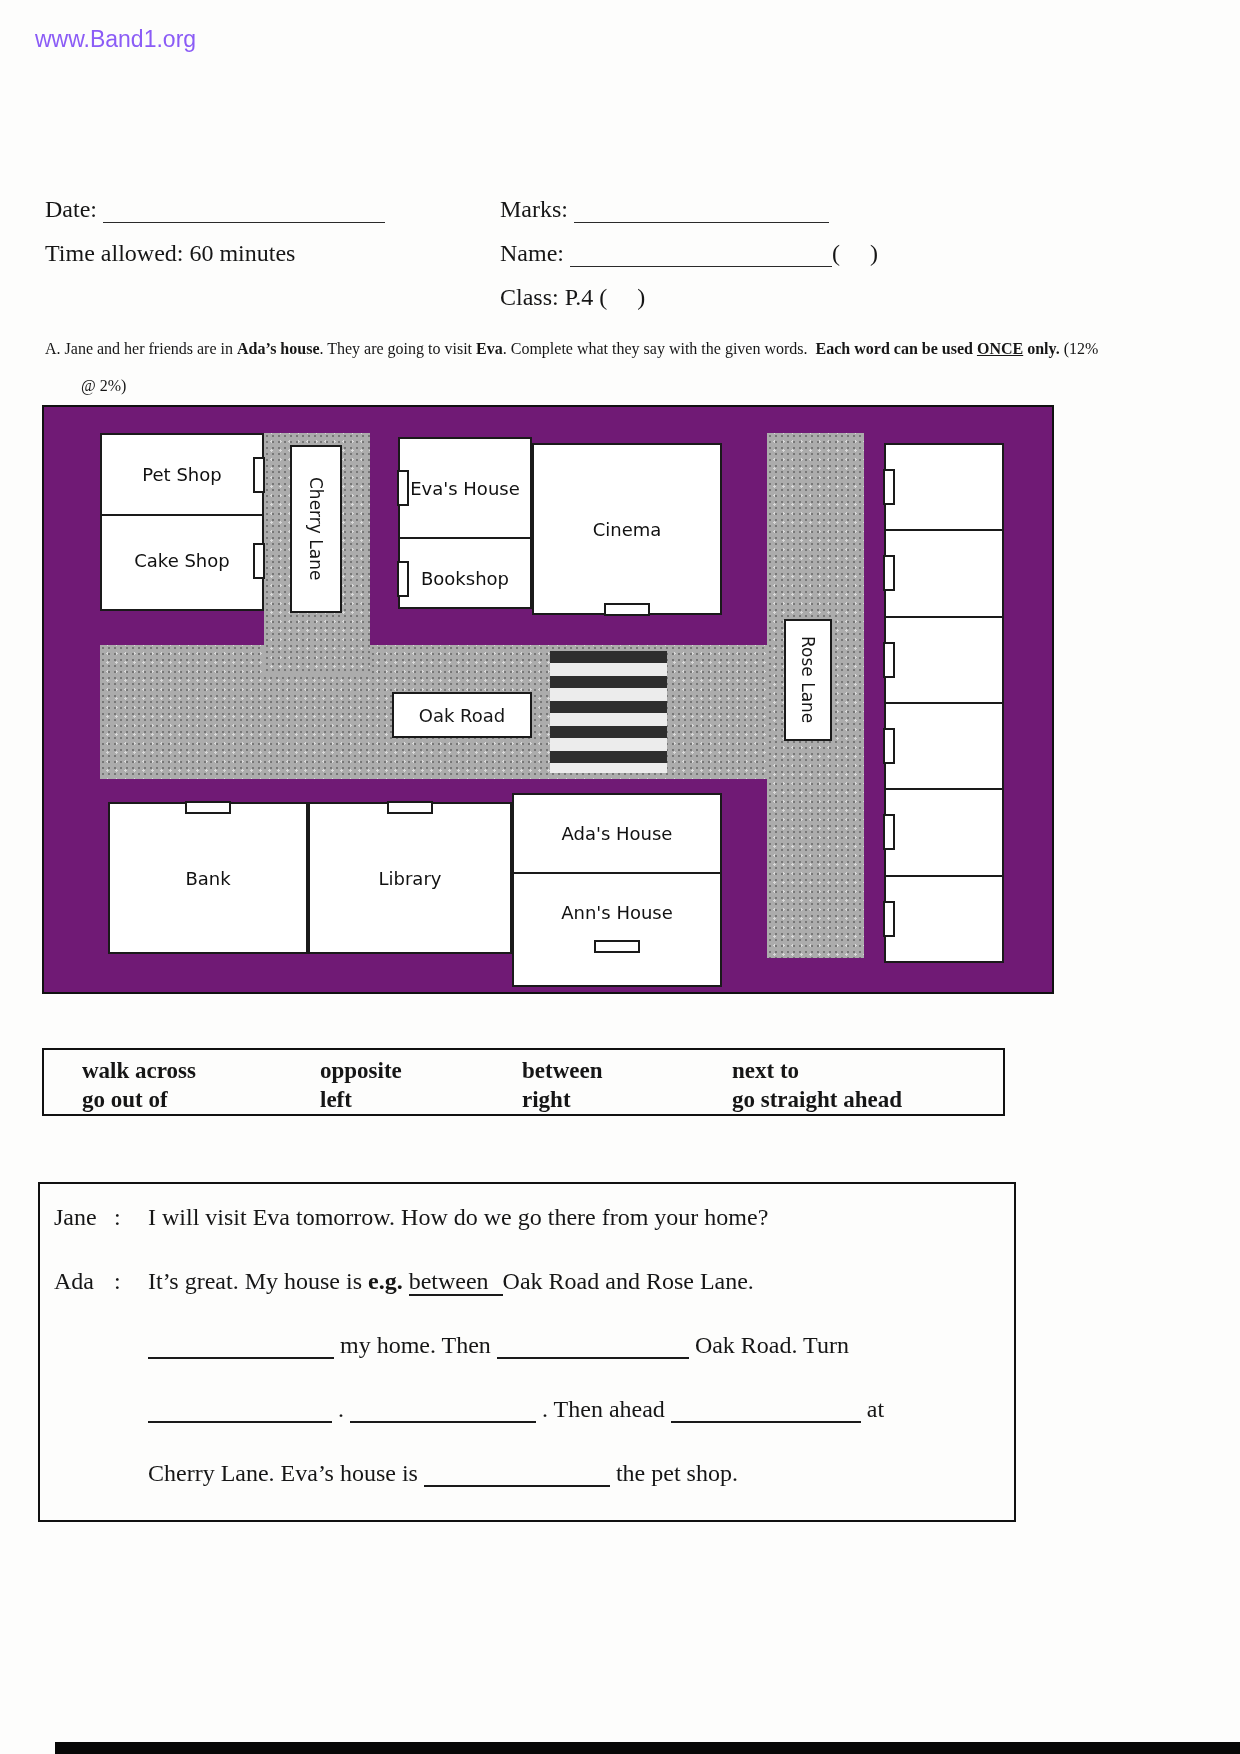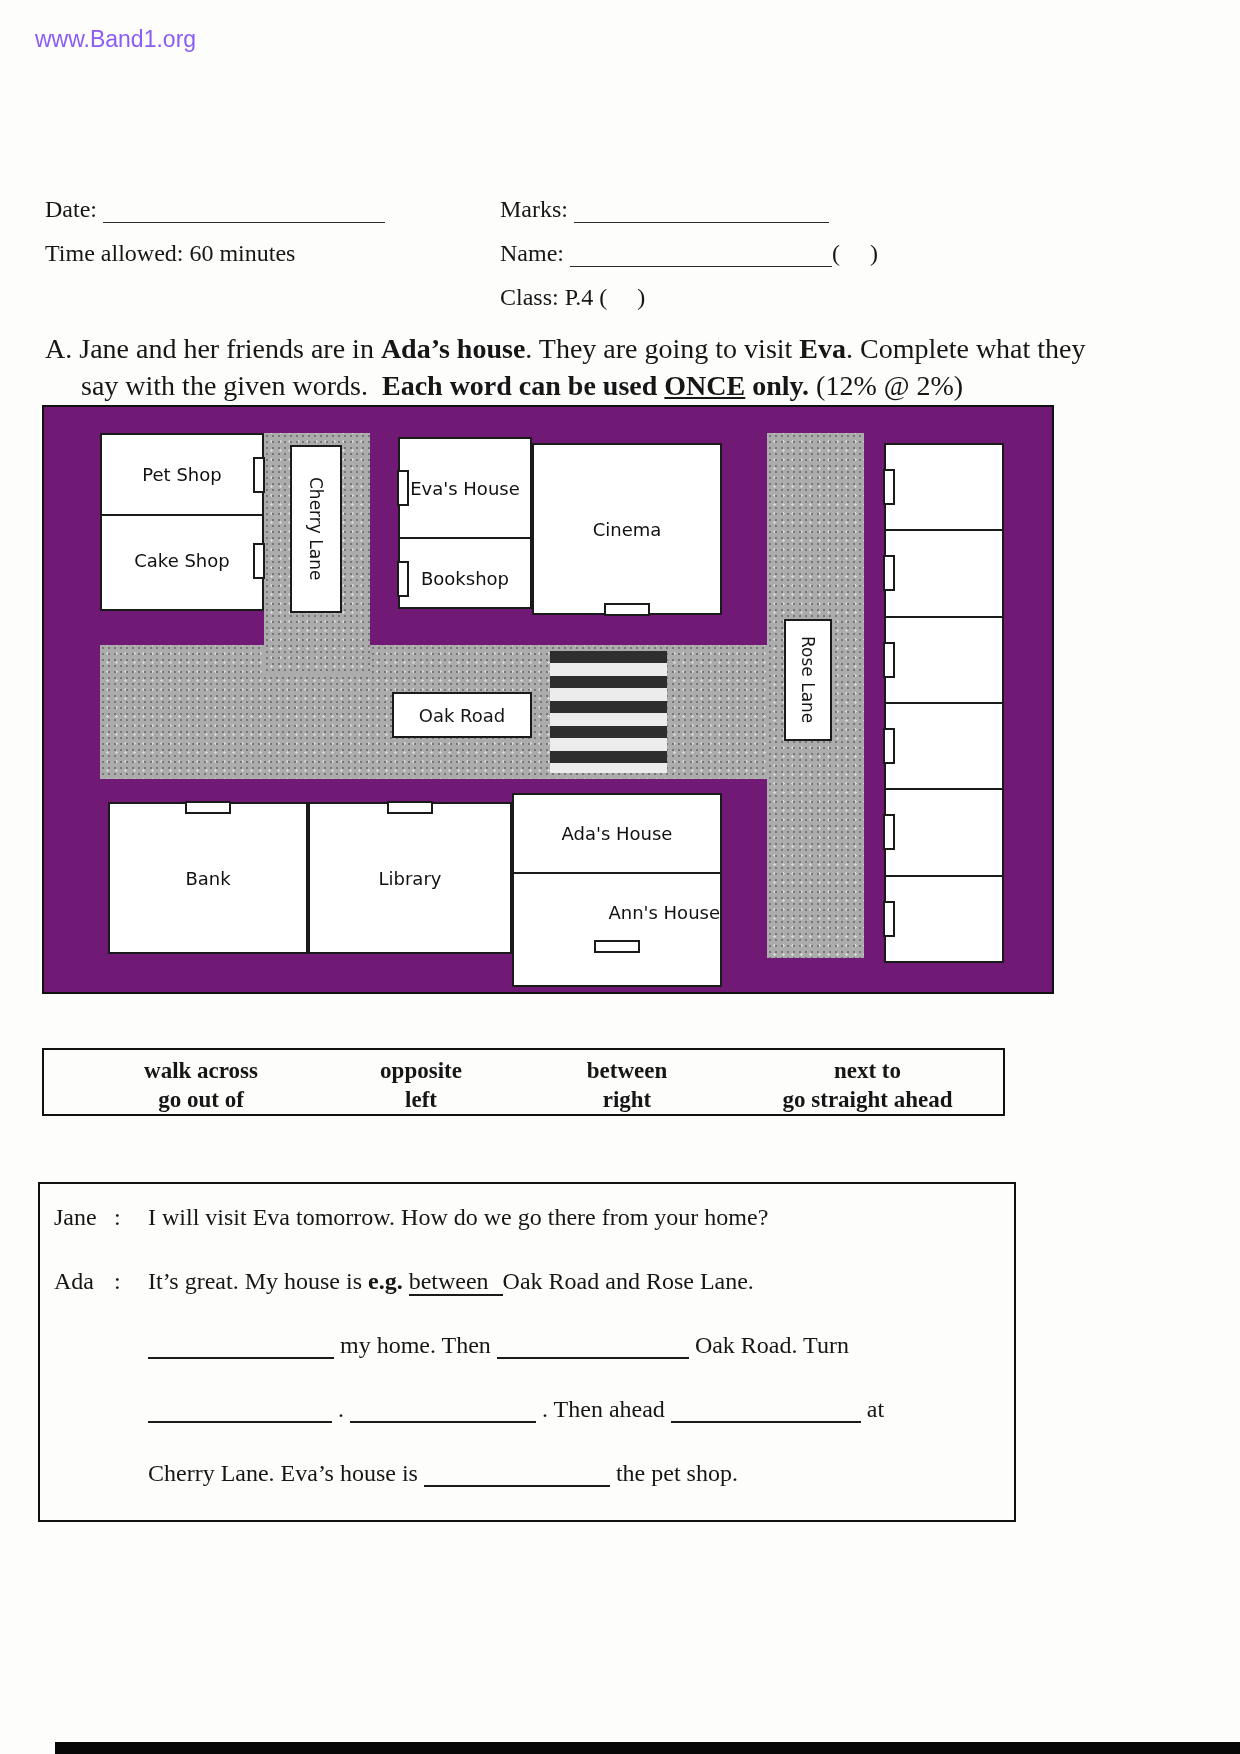--- a/index.html
+++ b/index.html
@@ -12,21 +12,21 @@
 
   
   .titles{position:absolute;left:42px;top:78px;width:1010px;text-align:center;
           font-size:25px;line-height:36px;letter-spacing:0.4px;}
 
   
   .inforow{position:absolute;font-size:24px;white-space:nowrap;}
   .uline{display:inline-block;border-bottom:1.8px solid #2a2a2a;height:0.95em;vertical-align:bottom;}
 
   
-  .secA{position:absolute;left:45px;top:330px;width:1020px;font-size:28px;line-height:37px;
+  .secA{position:absolute;left:45px;top:330px;width:1020px;font-size:16px;line-height:37px;
         padding-left:36px;text-indent:-36px;}
   .b{font-weight:bold;}
   .b-u{font-weight:bold;text-decoration:underline;}
 
   
   .map-box{position:absolute;left:42px;top:405px;width:1008px;height:585px;
            border:2.5px solid #111;background:#701a75;}
   .road{position:absolute;background-color:#acacac;
         background-image:radial-gradient(circle,#777 1px,rgba(0,0,0,0) 1.2px),
                          radial-gradient(circle,#d8d8d8 1px,rgba(0,0,0,0) 1.2px);
@@ -51,35 +51,35 @@
   #label-oak{left:348px;top:285px;width:140px;height:46px;font-size:18px;}
 
   #bld-petcake{left:56px;top:26px;width:164px;height:178px;}
   #bld-petcake .sec{height:79px;} #bld-petcake .sec-b{height:91px;}
   #bld-eva{left:354px;top:30px;width:134px;height:172px;}
   #bld-eva .sec{height:98px;} #bld-eva .sec-b{height:81px;}
   #bld-cinema{left:488px;top:36px;width:190px;height:172px;display:flex;align-items:center;justify-content:center;}
   #bld-bank{left:64px;top:395px;width:200px;height:152px;display:flex;align-items:center;justify-content:center;}
   #bld-library{left:264px;top:395px;width:204px;height:152px;display:flex;align-items:center;justify-content:center;}
   #bld-adaann{left:468px;top:386px;width:210px;height:194px;}
-  #bld-adaann .sec{height:77px;} #bld-adaann .sec-b{height:78px;justify-content:flex-end;}
+  #bld-adaann .sec{height:77px;} #bld-adaann .sec-b{height:78px;}
   #bld-col{left:840px;top:36px;width:120px;height:520px;display:flex;flex-direction:column;}
   .colseg{position:relative;flex:1;border-bottom:2px solid #1a1a1a;}
   .colseg:last-child{border-bottom:none;}
 
   .door{position:absolute;width:12px;height:36px;background:#fff;border:2px solid #1a1a1a;box-sizing:border-box;}
   .door-r{right:-3px;top:50%;transform:translateY(-50%);}
   .door-l{left:-3px;top:50%;transform:translateY(-50%);}
   .door-b{bottom:-3px;left:50%;transform:translateX(-50%);width:46px;height:13px;}
   .door-t{top:-3px;left:50%;transform:translateX(-50%);width:46px;height:13px;}
 
   
   .wordbank{position:absolute;left:42px;top:1048px;width:963px;height:68px;border:2px solid #111;
             box-sizing:border-box;display:grid;grid-template-columns:238px 202px 210px auto;
-            padding:6px 0 0 38px;font-size:23px;font-weight:bold;line-height:29px;text-align:center;}
+            padding:6px 0 0 38px;font-size:23px;font-weight:bold;line-height:29px;}
 
   
   .dialog{position:absolute;left:38px;top:1182px;width:978px;height:340px;border:2px solid #111;
           box-sizing:border-box;padding:20px 20px 0 14px;font-size:24px;}
   .dlg-row{display:grid;grid-template-columns:60px 34px 1fr;margin-bottom:37px;align-items:baseline;}
   .blank{display:inline-block;border-bottom:2px solid #1a1a1a;height:0.95em;vertical-align:bottom;}
   .eg-underline{border-bottom:2px solid #1a1a1a;padding-right:14px;}
 
   .scanbar{position:absolute;left:55px;top:1742px;width:1185px;height:12px;background:#070707;}
 </style>

